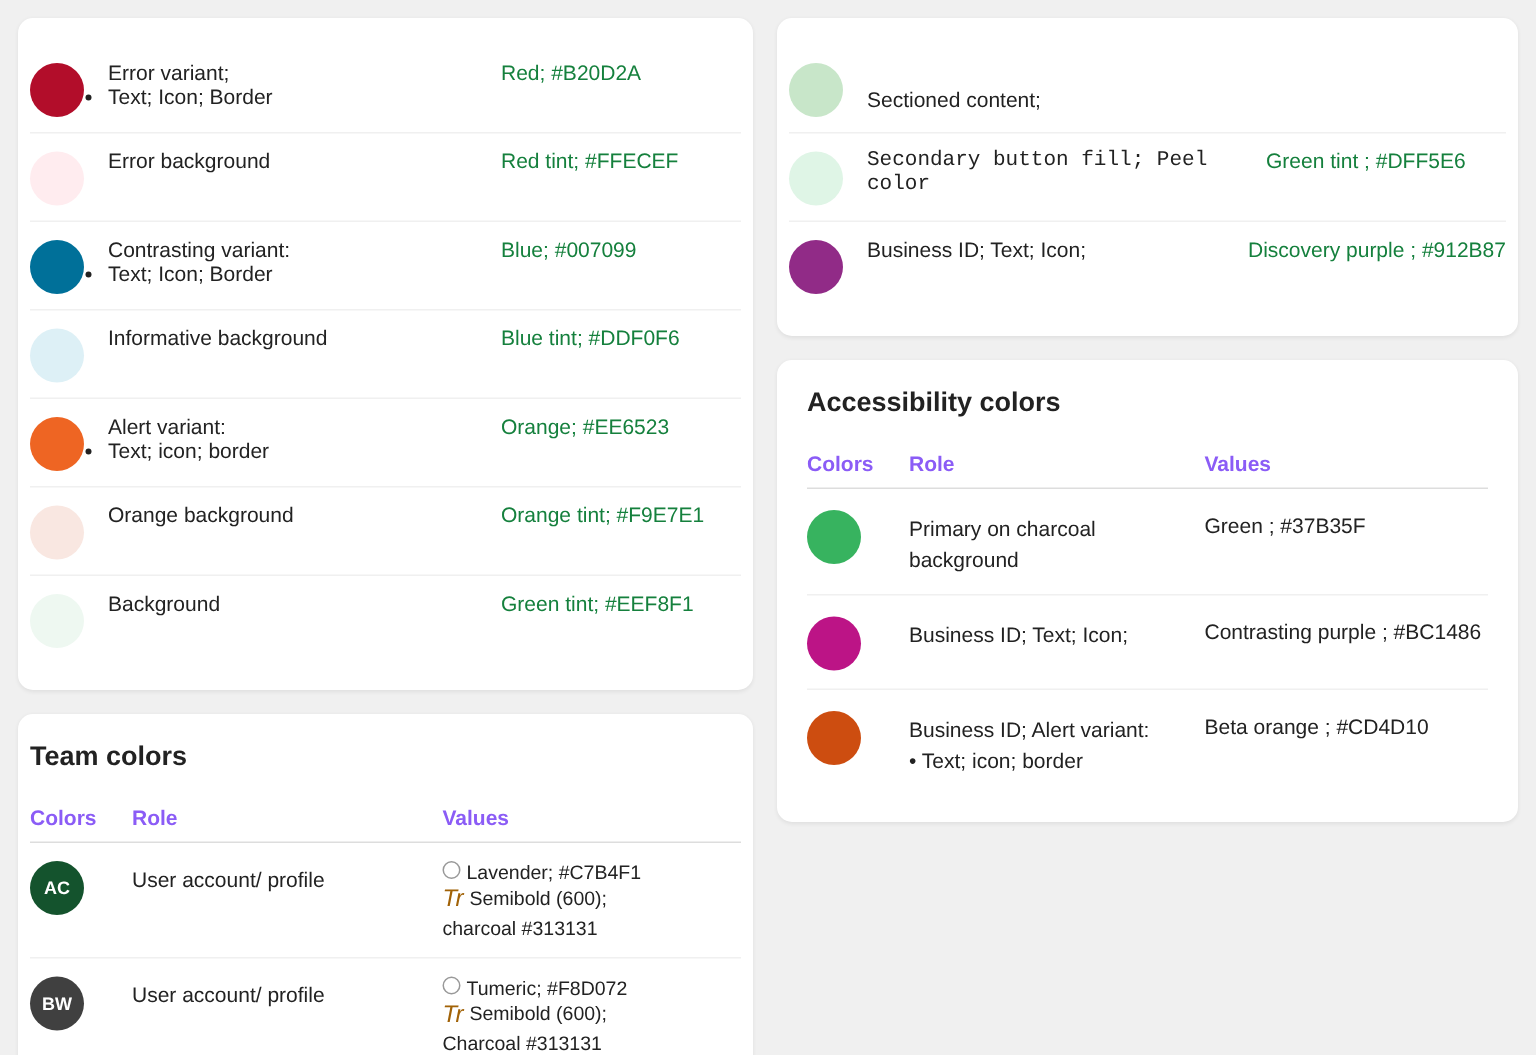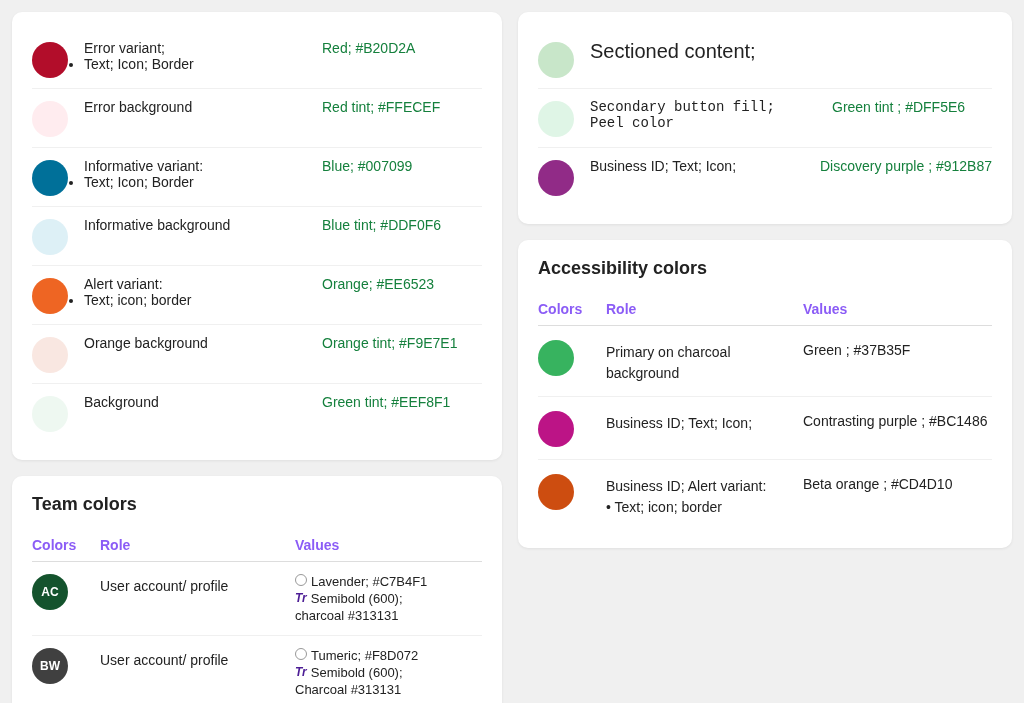--- a/index.html
+++ b/index.html
@@ -24,21 +24,21 @@
     }
     .right-panel {
       flex: 1;
       display: flex;
       flex-direction: column;
       gap: 16px;
     }
     .card {
       background: #fff;
       border-radius: 10px;
-      padding: 18px 20px;
+      padding: 18px 8px;
       box-shadow: 0 1px 3px rgba(0,0,0,0.07);
     }
     .section-title {
       font-size: 18px;
       font-weight: 700;
       margin-bottom: 14px;
     }
     
     .color-row {
       display: flex;
@@ -113,24 +113,24 @@
     }
     .circle-small {
       width: 12px;
       height: 12px;
       border-radius: 50%;
       border: 1.5px solid #999;
       display: inline-block;
       flex-shrink: 0;
     }
     .tr-icon {
-      font-size: 12px;
+      font-size: 16px;
       font-style: italic;
-      font-weight: 700;
-      color: #4c1d95;
+      font-weight: 400;
+      color: #a16207;
     }
     .secondary-color-row {
       display: flex;
       align-items: flex-start;
       padding: 10px 0;
       border-bottom: 1px solid #f0f0f0;
       gap: 16px;
     }
     .secondary-color-row:last-child { border-bottom: none; }
 
@@ -159,21 +159,21 @@
               </ul></div>
             <div class="color-value">Red; #B20D2A</div>
           </div>
           <div class="color-row">
             <div class="color-circle" style="background-color: rgb(255, 236, 239);"></div>
             <div class="color-info"><span style="font-size:14px">Error background</span></div>
             <div class="color-value">Red tint; #FFECEF</div>
           </div>
           <div class="color-row">
             <div class="color-circle" style="background-color: rgb(0, 112, 153);"></div>
-            <div class="color-info"><span style="font-size:14px">Informative variant:</span><ul>
+            <div class="color-info"><span style="font-size:14px">Contrasting variant:</span><ul>
                 <li>Text; Icon; Border</li>
               </ul></div>
             <div class="color-value">Blue; #007099</div>
           </div>
           <div class="color-row">
             <div class="color-circle" style="background-color: rgb(221, 240, 246);"></div>
             <div class="color-info"><span style="font-size:14px">Informative background</span></div>
             <div class="color-value">Blue tint; #DDF0F6</div>
           </div>
           <div class="color-row">
@@ -245,21 +245,21 @@
         </div>
     </div>
   </div>
 
   <div class="right-panel">
 
     <div class="card">
       <div id="continuation-rows">
           <div class="secondary-color-row">
             <div class="color-circle" style="background-color: rgb(200, 230, 201);"></div>
-            <div class="color-info" style="font-size: 20px;">Sectioned content;</div>
+            <div class="color-info" style="font-size: 14px; margin-top: 18px;">Sectioned content;</div>
             <div class="color-value"></div>
           </div>
           <div class="secondary-color-row">
             <div class="color-circle" style="background-color: rgb(223, 245, 230);"></div>
             <div class="color-info" style="font-size: 14px; font-family: Liberation Mono, monospace;">Secondary button fill; Peel color</div>
             <div class="color-value">Green tint ; #DFF5E6</div>
           </div>
           <div class="secondary-color-row">
             <div class="color-circle" style="background-color: rgb(145, 43, 135);"></div>
             <div class="color-info" style="font-size: 14px;">Business ID; Text; Icon;</div>

